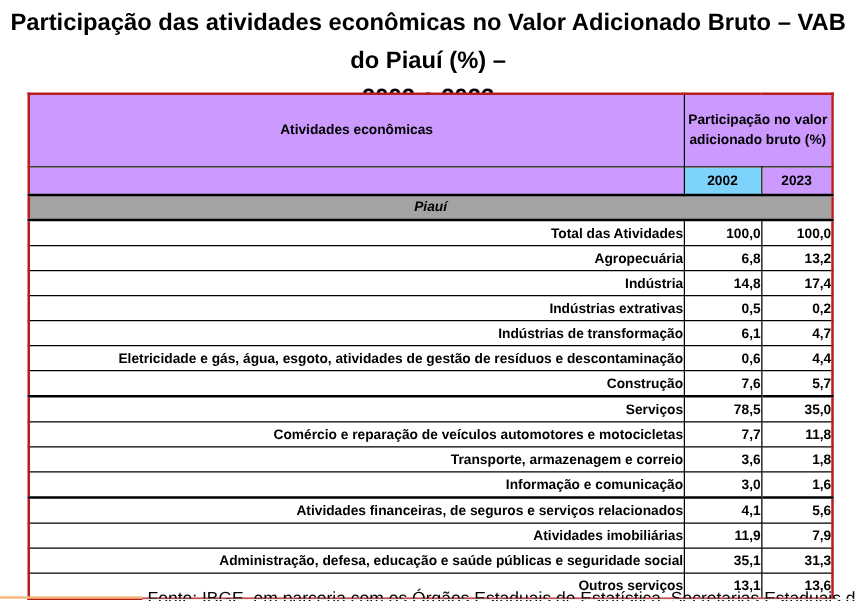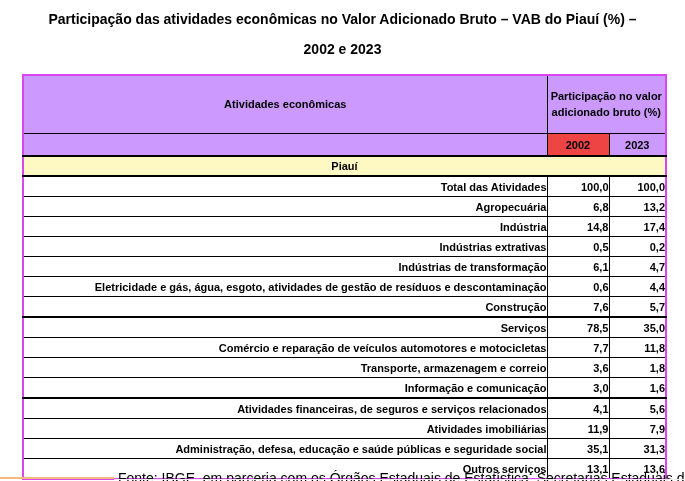--- a/index.html
+++ b/index.html
@@ -2,25 +2,25 @@
 <html><head>
 <meta charset="utf-8">
 <style>
   html,body{margin:0;padding:0;background:#ffffff;}
   .page{
     position:relative;width:685px;height:481px;overflow:hidden;background:#ffffff;
     font-family:"Liberation Sans", sans-serif;color:#000;
   }
   .title{
     position:absolute;top:4px;left:0;width:100%;text-align:center;
-    font-weight:bold;font-size:14px;line-height:30px;color:#000;
+    font-weight:bold;font-size:19px;line-height:30px;color:#000;
   }
   table.vab{
     position:absolute;left:22px;top:74px;width:643px;height:384px;
-    border-collapse:collapse;table-layout:fixed;border:2px solid #d946ef;
+    border-collapse:collapse;table-layout:fixed;border:2px solid #b91c1c;
   }
   table.vab th, table.vab td{
     border:1px solid #000;padding:0;font-size:11px;font-weight:bold;
     vertical-align:middle;overflow:hidden;white-space:nowrap;
   }
   tr.h1 th{height:57px;text-align:center;line-height:1.45;white-space:normal;}
   tr.h2 th{height:21px;text-align:center;}
   tr.region th{height:18px;text-align:center;border-top:2px solid #000;border-bottom:2px solid #000;}
   tbody td{height:19px;}
   td.label{text-align:right;padding-left:3px;}
@@ -50,25 +50,25 @@
       <col style="width:62px">
       <col style="width:57px">
     </colgroup>
     <thead>
       <tr class="h1">
         <th class="purple-cell" style="background: rgb(204, 153, 255);">Atividades econômicas</th>
         <th class="purple-cell" colspan="2" style="background: rgb(204, 153, 255); margin-top: 37px;">Participação no valor adicionado bruto (%)</th>
       </tr>
       <tr class="h2">
         <th class="purple-cell" style="background: rgb(204, 153, 255);"></th>
-        <th class="purple-cell" style="background: #ef4444;">2002</th>
+        <th class="purple-cell" style="background: #7dd3fc;">2002</th>
         <th class="purple-cell" style="background: rgb(204, 153, 255);">2023</th>
       </tr>
       <tr class="region">
-        <th colspan="3" style="background: #fef9c3;">Piauí</th>
+        <th colspan="3" style="background: #a3a3a3; font-style: italic;">Piauí</th>
       </tr>
     </thead>
     <tbody id="rows">
         <tr>
           <td class="label">Total das Atividades</td>
           <td class="num">100,0</td>
           <td class="num">100,0</td>
         </tr>
         <tr>
           <td class="label">Agropecuária</td>

